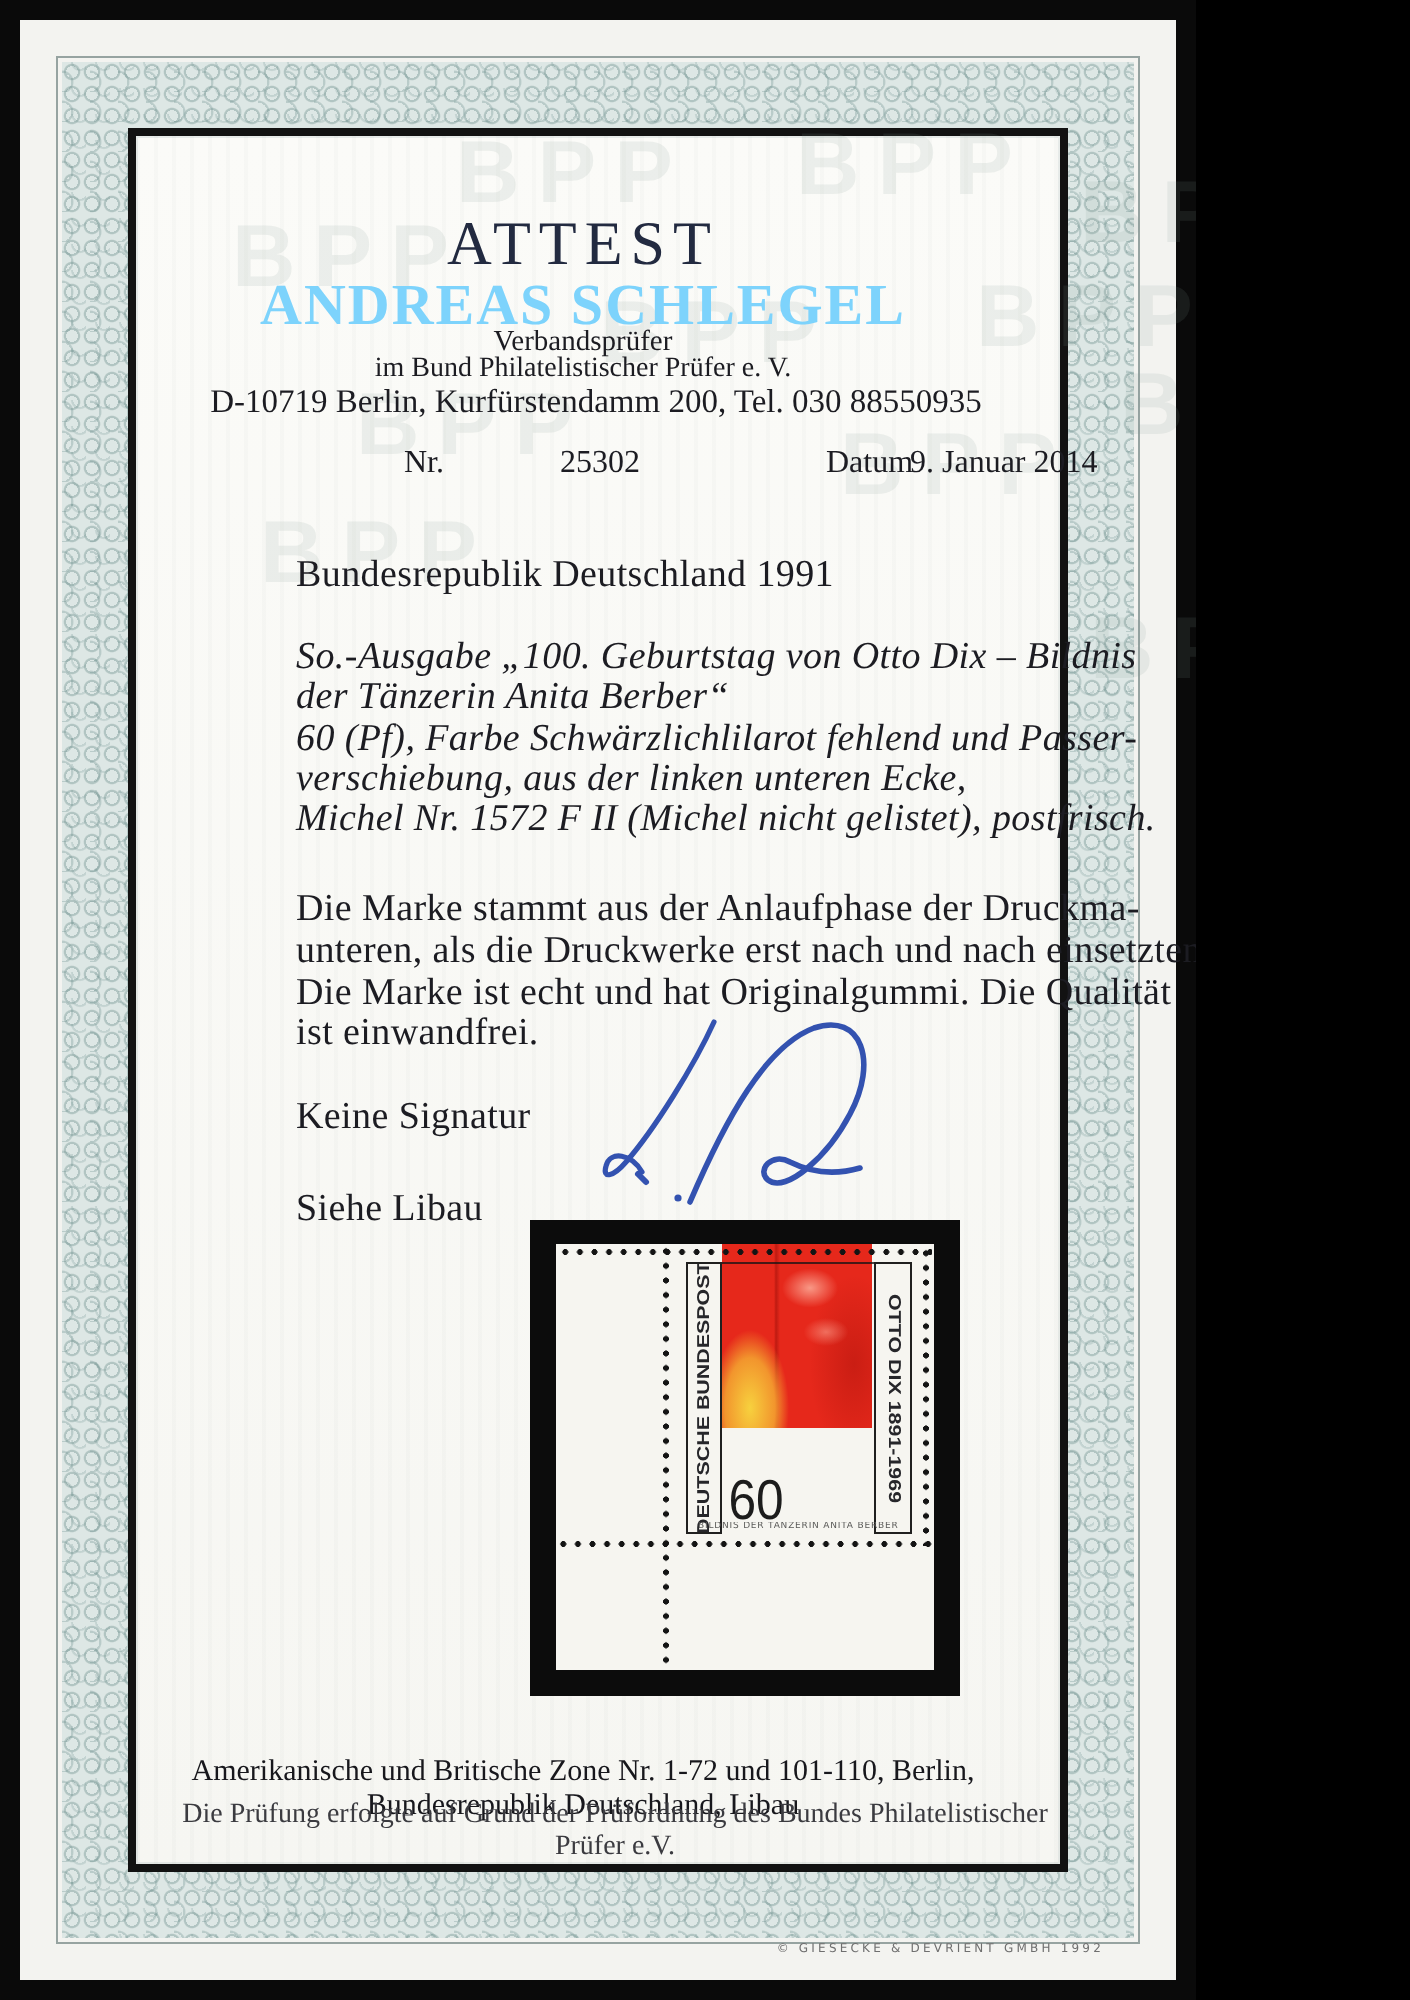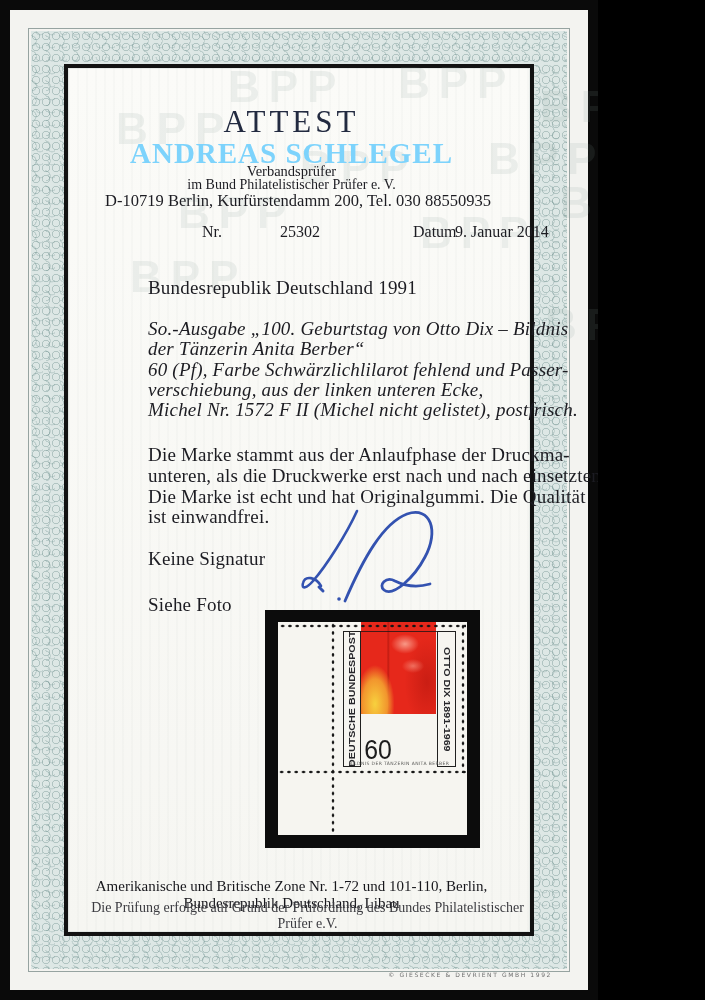--- a/index.html
+++ b/index.html
@@ -119,21 +119,21 @@
   <div class="txt para" id="descr">So.-Ausgabe „100. Geburtstag von Otto Dix – Bildnis
 der Tänzerin Anita Berber“
 60 (Pf), Farbe Schwärzlichlilarot fehlend und Passer-
 verschiebung, aus der linken unteren Ecke,
 Michel Nr. 1572 F II (Michel nicht gelistet), postfrisch.</div>
   <div class="txt para" id="assess">Die Marke stammt aus der Anlaufphase der Druckma-
 unteren, als die Druckwerke erst nach und nach einsetzten.
 Die Marke ist echt und hat Originalgummi. Die Qualität
 ist einwandfrei.</div>
   <div class="txt para" id="keine">Keine Signatur</div>
-  <div class="txt para" id="siehe">Siehe Foto</div>
+  <div class="txt para" id="siehe">Siehe Libau</div>
 
   <svg id="sig" width="185" height="118" viewBox="0 0 185 118">
     <g fill="none" stroke="#3352b0" stroke-linecap="round">
       <path d="M74,14 C64,36 44,68 30,84 C24,91 18,93 20,86 C22,78 33,80 38,89" stroke-width="2.6"></path>
       <path d="M36,90 l4,4" stroke-width="3"></path>
       <circle cx="56" cy="102" r="1.8" fill="#3352b0" stroke="none"></circle>
       <path d="M62,104 C80,62 100,26 124,17 C148,9 156,34 142,60 C131,81 110,100 101,93 C95,88 103,79 112,84 C122,89 133,91 147,87" stroke-width="2.8"></path>
     </g>
   </svg>
 

